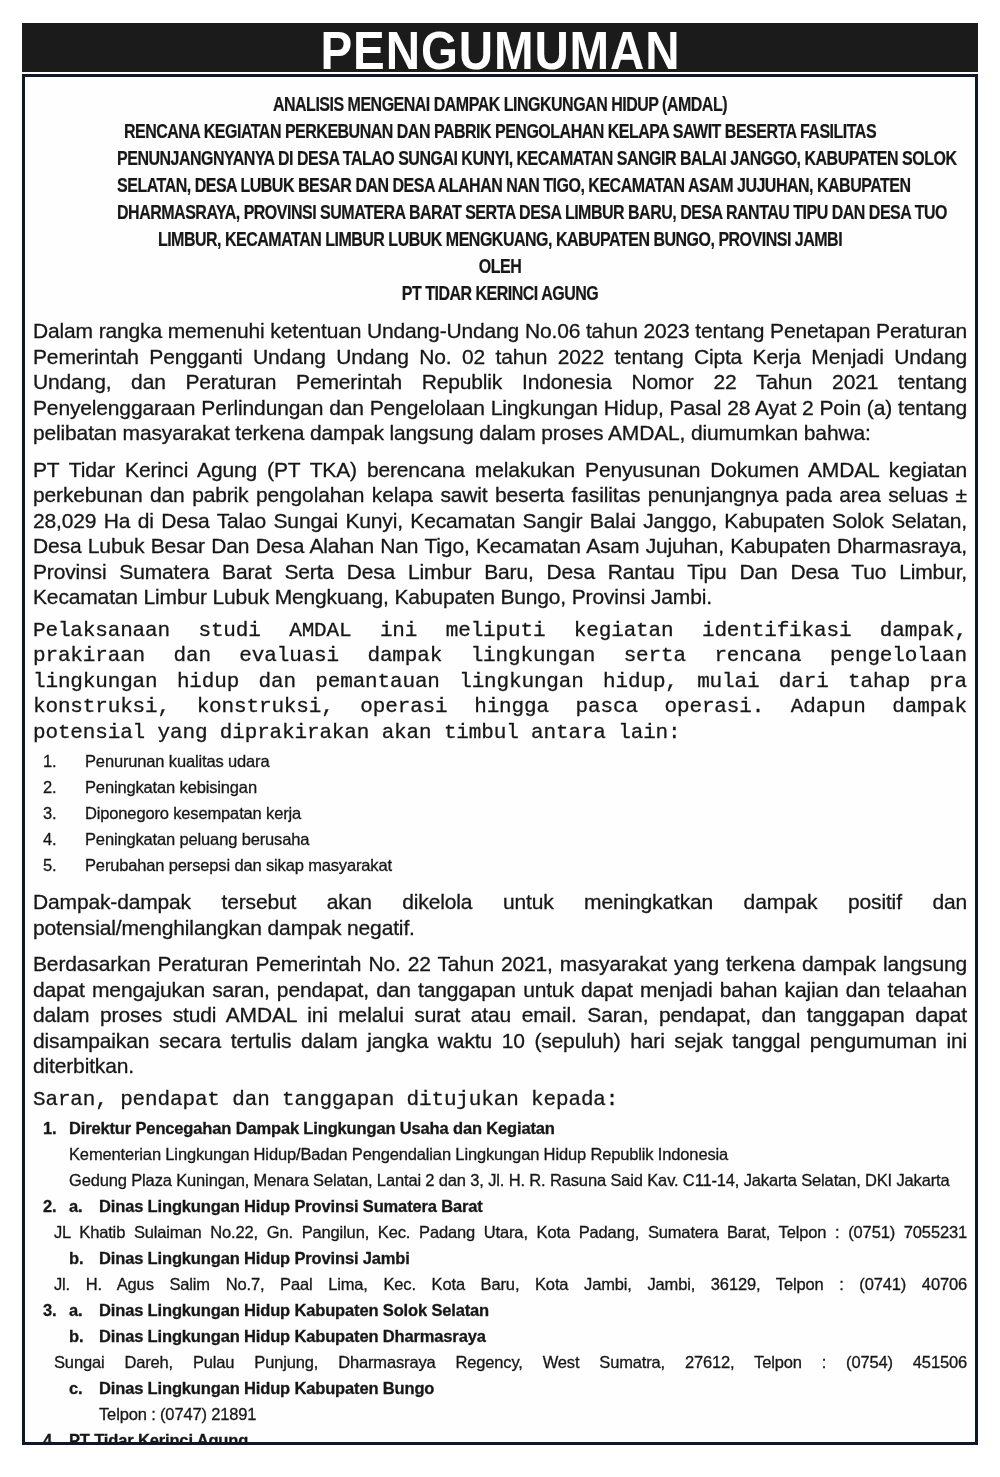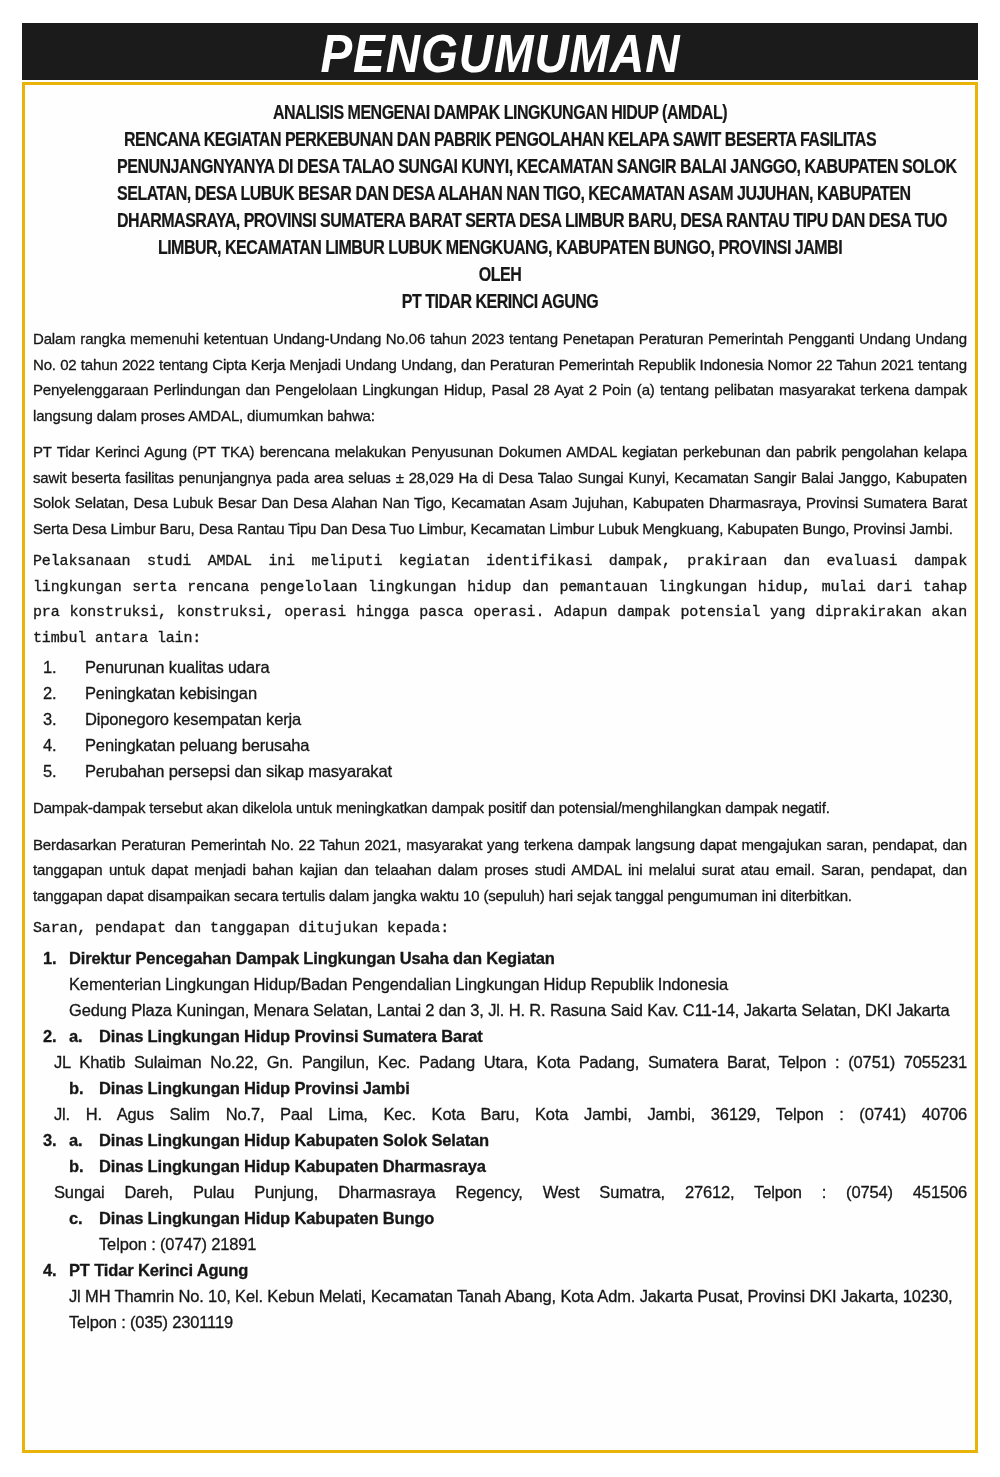--- a/index.html
+++ b/index.html
@@ -12,63 +12,62 @@
     height: 1477px;
     font-family: "Liberation Sans", sans-serif;
     color: #171717;
     overflow: hidden;
   }
   .sheet {
     width: 956px;
     margin: 23px 22px 0 22px;
   }
   .banner {
-    height: 57px;
+    height: 49px;
     background: #1b1b1b;
     display: flex;
-    align-items: flex-end;
+    align-items: flex-start;
     justify-content: center;
     overflow: hidden;
-    font-style: italic;
   }
   .banner-text {
     display: inline-block;
     color: #ffffff;
     font-weight: bold;
     font-size: 54px;
     line-height: 1;
     letter-spacing: 1px;
     transform: scaleX(0.88);
     white-space: nowrap;
   }
   .box {
     box-sizing: border-box;
     margin-top: 2px;
     height: 1371px;
-    border: 3px solid #eab308;
+    border: 3px solid #0f172a;
     padding: 10px 8px 28px 8px;
     overflow: hidden;
     background: #fefefe;
   }
   .heading {
     text-align: center;
     font-weight: bold;
     margin: 4px 0 10px 0;
   }
   .h-line {
     font-size: 19.5px;
     line-height: 27px;
     letter-spacing: -0.6px;
     white-space: nowrap;
     transform: scaleX(0.82);
     transform-origin: 50% 50%;
     -webkit-text-stroke: 0.2px #171717;
   }
   .para {
-    font-size: 15px;
+    font-size: 21px;
     line-height: 25.5px;
     text-align: justify;
     letter-spacing: -0.15px;
     margin: 11px 0 0 0;
     -webkit-text-stroke: 0.3px #171717;
   }
   .para.tight { margin-top: 8px; font-family: Liberation Mono, monospace; }
   .impacts { margin-top: 3px; }
   .impact-row {
     display: grid;

